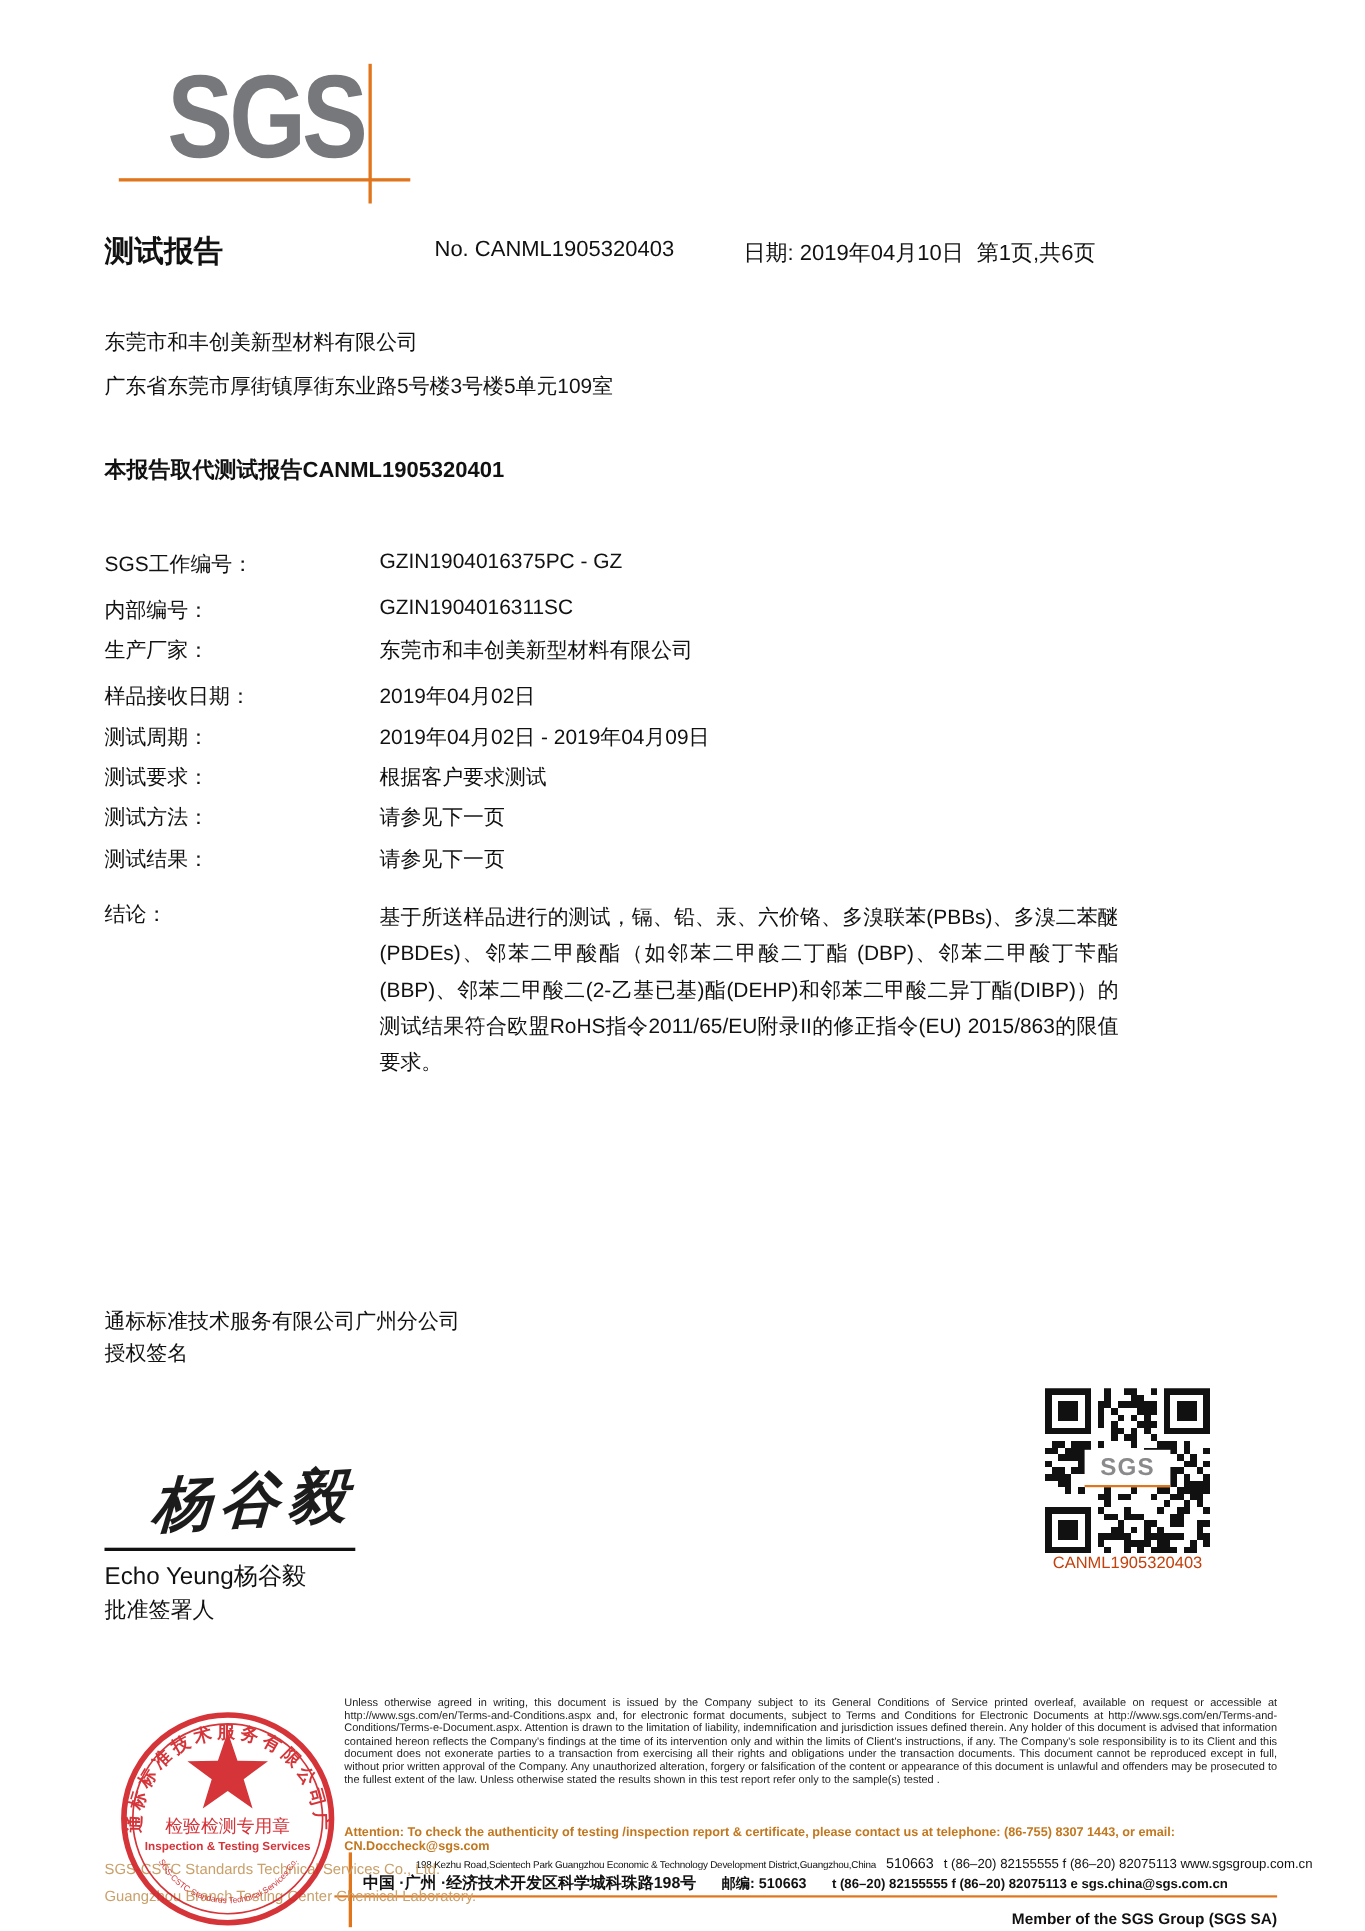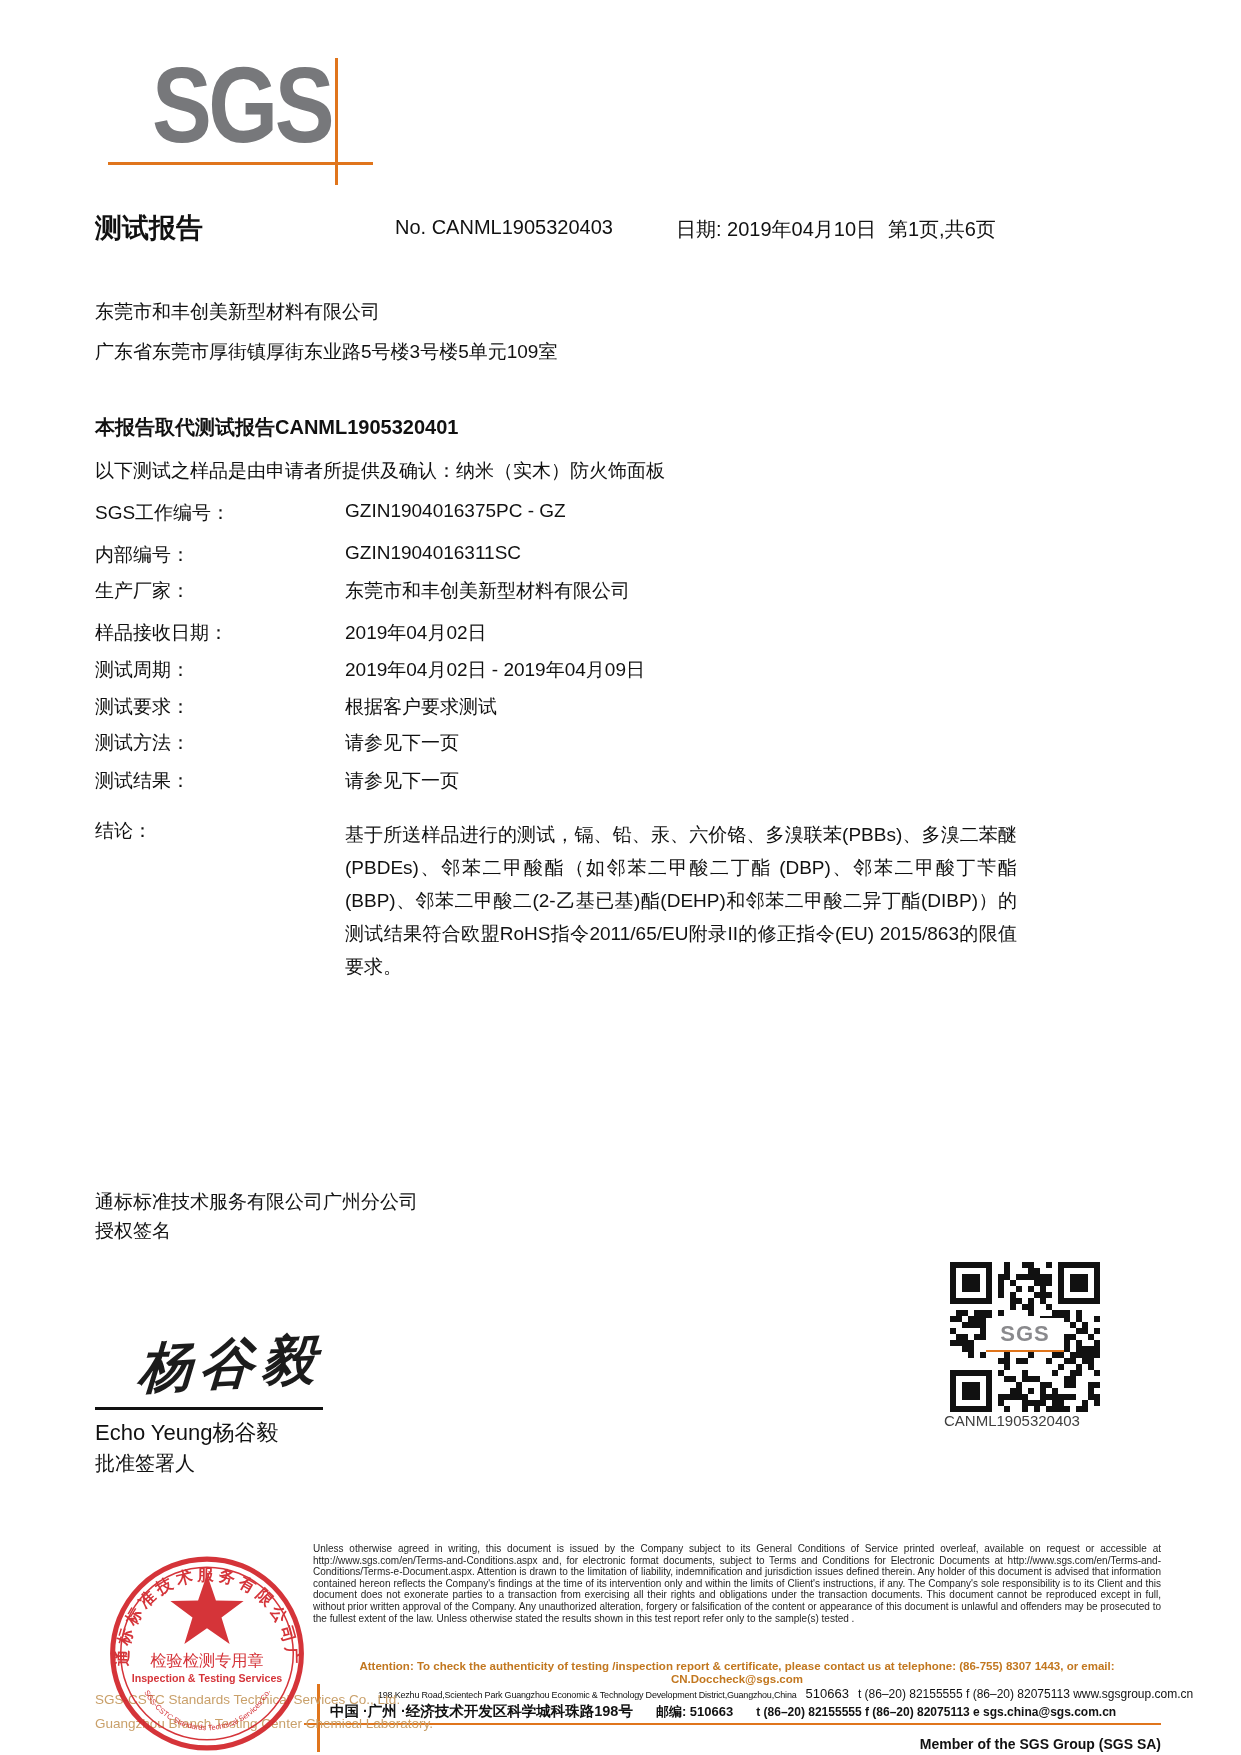--- a/index.html
+++ b/index.html
@@ -38,27 +38,27 @@
             font-family:"DejaVu Serif","Liberation Serif",serif;}
   .sig-rule{left:95px;top:1407px;width:228px;height:3px;background:#111;}
   .sig-name{left:95px;top:1418px;font-size:22px;}
   .sig-role{left:95px;top:1450px;font-size:20px;}
 
   
   .qr-box{left:950px;top:1262px;width:150px;height:150px;}
   .qr-center{left:986px;top:1318px;width:78px;height:34px;background:#fff;display:flex;
              align-items:center;justify-content:center;font-size:22px;font-weight:700;color:#8a8a8d;
              border-bottom:2px solid #e0751c;box-sizing:border-box;letter-spacing:1px;}
-  .qr-caption{left:944px;top:1412px;width:162px;text-align:left;font-size:15px;color:#404040;}
+  .qr-caption{left:944px;top:1412px;width:162px;text-align:center;font-size:15px;color:#c2410c;}
 
   
   .legal{left:313px;top:1543px;width:848px;font-size:10px;line-height:11.6px;color:#1f1f1f;
          text-align:justify;}
   .attention{left:313px;top:1660px;width:848px;font-size:11.5px;line-height:13px;font-weight:700;
-             color:#c2771f;text-align:center;}
+             color:#c2771f;}
   .contact-vline{left:317px;top:1684px;width:3px;height:68px;background:#e0751c;}
   .contact1{left:330px;top:1686px;width:830px;display:flex;align-items:baseline;gap:9px;white-space:nowrap;}
   .contact1 .addr{font-size:9px;letter-spacing:-0.2px;margin-left:48px;}
   .contact1 .pc{font-size:13px;}
   .contact1 .tel{font-size:12px;}
   .contact2{left:330px;top:1702px;width:830px;display:flex;align-items:baseline;gap:23px;white-space:nowrap;}
   .contact2 .addr{font-size:14.5px;font-weight:700;}
   .contact2 .pc{font-size:13px;font-weight:700;}
   .contact2 .tel{font-size:12px;font-weight:700;}
   .footer-hline{left:304px;top:1723px;width:857px;height:2px;background:#e0751c;}
@@ -79,21 +79,20 @@
 
   <div class="abs doc-title">测试报告</div>
   <div class="abs report-no">No. CANML1905320403</div>
   <div class="abs report-date">日期: 2019年04月10日</div>
   <div class="abs page-info">第1页,共6页</div>
 
   <div class="abs t19 company-name">东莞市和丰创美新型材料有限公司</div>
   <div class="abs t19 company-address">广东省东莞市厚街镇厚街东业路5号楼3号楼5单元109室</div>
 
   <div class="abs replace-line">本报告取代测试报告CANML1905320401</div>
-  <div class="abs t19 sample-line">以下测试之样品是由申请者所提供及确认：纳米（实木）防火饰面板</div>
 
   <div class="abs frow" style="top:500px">
     <span class="flabel">SGS工作编号：</span>
     <span class="fvalue">GZIN1904016375PC - GZ</span>
   </div>
   <div class="abs frow" style="top:542px">
     <span class="flabel">内部编号：</span>
     <span class="fvalue">GZIN1904016311SC</span>
   </div>
   <div class="abs frow" style="top:578px">

